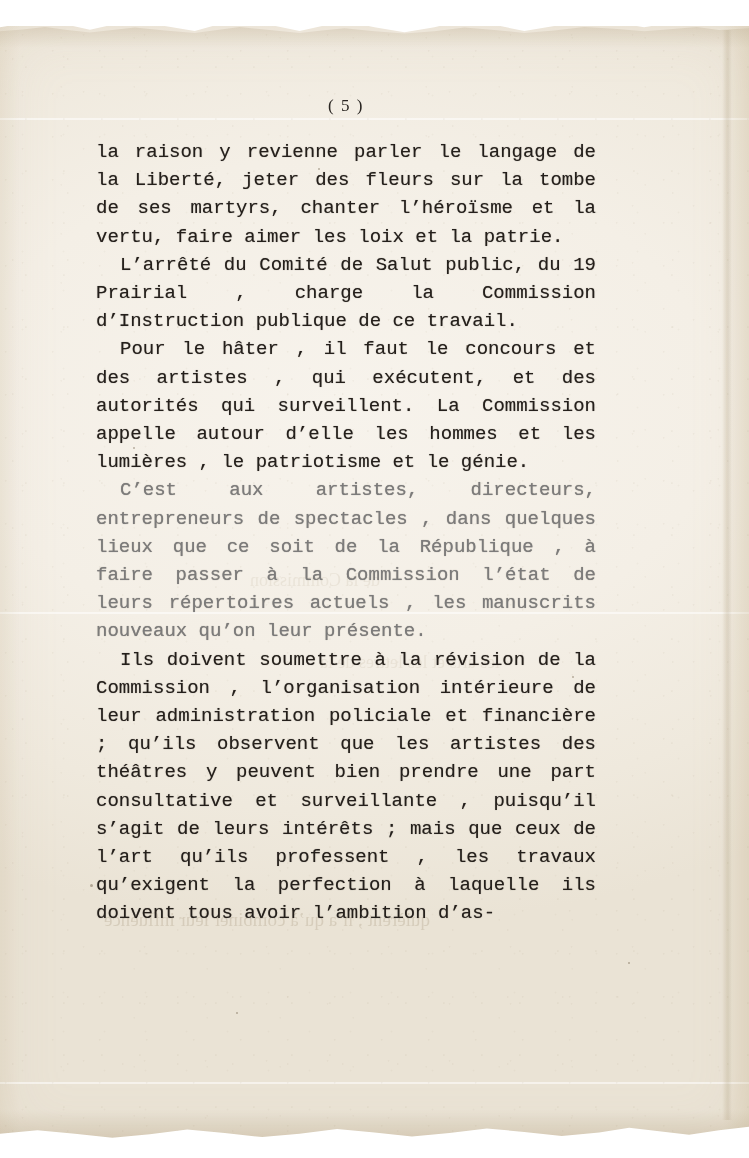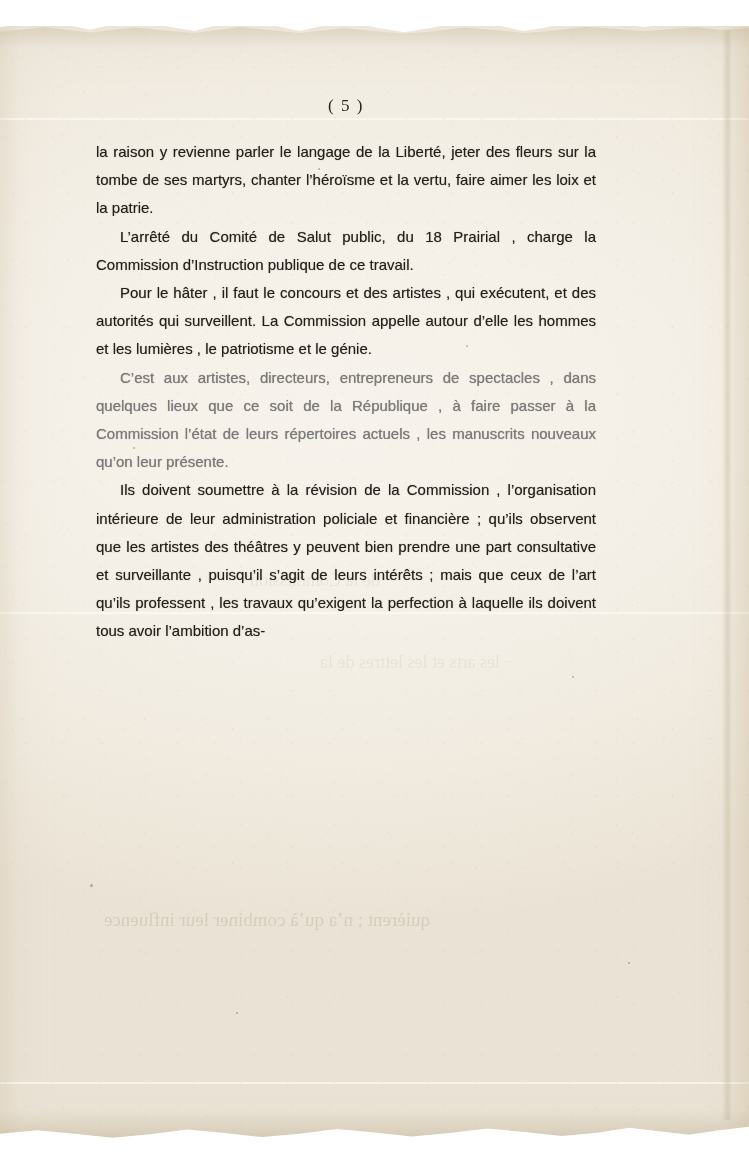--- a/index.html
+++ b/index.html
@@ -163,26 +163,26 @@
     text-align: center;
     font-size: 17px;
     letter-spacing: 1.5px;
     color: #2a2622;
     margin: 0 0 22px 0;
     font-family: "Liberation Serif", serif;
   }
 
   p.para {
     margin: 0;
-    font-size: 15px;
+    font-size: 19px;
     line-height: 28.2px;
     color: #241f1b;
     text-align: justify;
     text-align-last: left;
-    font-family: Liberation Sans, sans-serif;
+    font-family: Liberation Mono, monospace;
     -webkit-font-smoothing: antialiased;
     text-shadow: 0 0 0.9px rgba(40,34,28,0.55);
   }
   p.para + p.para { margin-top: 0; }
   p.indent { text-indent: 24px; }
 
   
   p.para.ink-light { color: #737373; opacity: 0.93; }
 
   
@@ -242,21 +242,21 @@
   <div class="ghost-faint" id="ghost-line-3">de la Commission</div>
   <div class="ghost-faint" id="ghost-line-2">les arts et les lettres de la</div>
   <div class="ghost" id="ghost-line-1">quièrent ; n’a qu’à combiner leur influence</div>
 
   <div class="textblock">
 
     <div class="folio">( 5 )</div>
 
     <p class="para">la raison y revienne parler le langage de la Liberté, jeter des fleurs sur la tombe de ses martyrs, chanter l’héroïsme et la vertu, faire aimer les loix et la patrie.</p>
 
-    <p class="para indent">L’arrêté du Comité de Salut public, du 18 Prairial , charge la Commission d’Instruction publique de ce travail.</p>
+    <p class="para indent">L’arrêté du Comité de Salut public, du 19 Prairial , charge la Commission d’Instruction publique de ce travail.</p>
 
 
     <p class="para indent">Pour le hâter , il faut le concours et des artistes , qui exécutent, et des autorités qui surveillent. La Commission appelle autour d’elle les hommes et les lumières , le patriotisme et le génie.</p>
 
     <p class="para indent ink-light">C’est aux artistes, directeurs, entrepreneurs de spectacles , dans quelques lieux que ce soit de la République , à faire passer à la Commission l’état de leurs répertoires actuels , les manuscrits nouveaux qu’on leur présente.</p>
 
     <p class="para indent">Ils doivent soumettre à la révision de la Commission , l’organisation intérieure de leur administration policiale et financière ; qu’ils observent que les artistes des théâtres y peuvent bien prendre une part consultative et surveillante , puisqu’il s’agit de leurs intérêts ; mais que ceux de l’art qu’ils professent , les travaux qu’exigent la perfection à laquelle ils doivent tous avoir l’ambition d’as-</p>
 
   </div>
 

